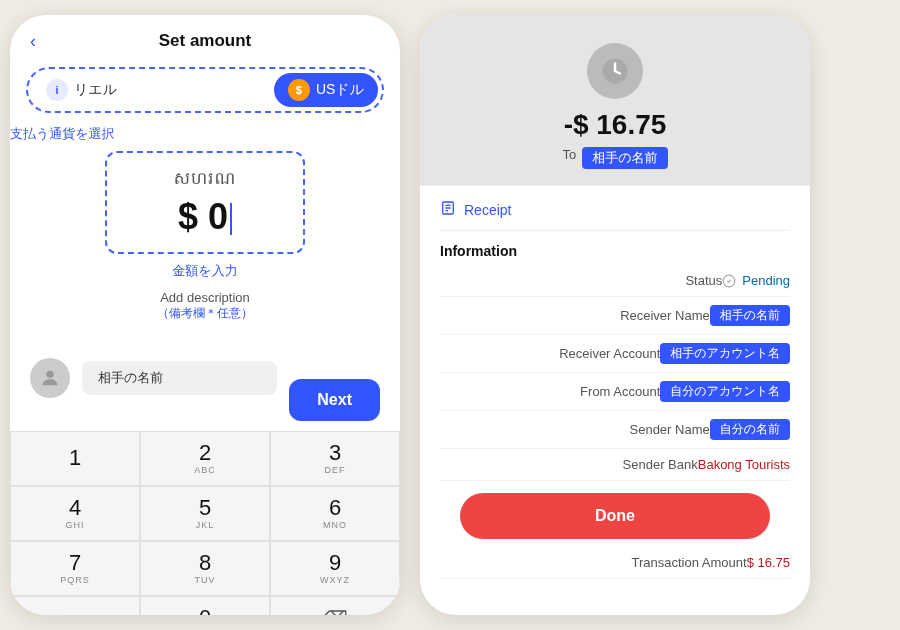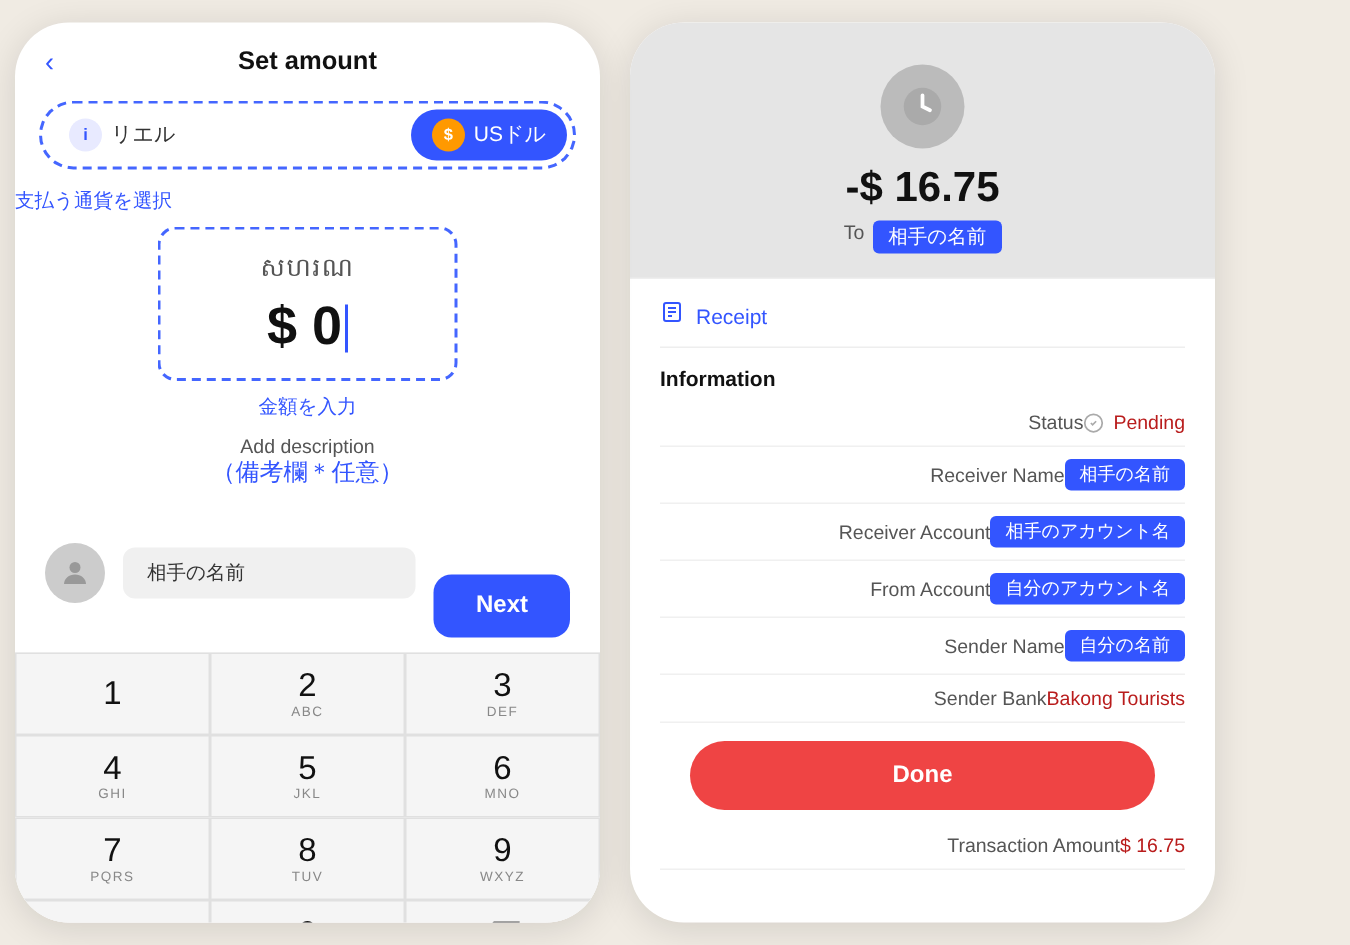--- a/index.html
+++ b/index.html
@@ -143,21 +143,21 @@
 
     
     .description {
       text-align: center;
       font-size: 13px;
       color: #555;
       margin-bottom: 12px;
     }
     .description span {
       color: #3355ff;
-      font-size: 16px;
+      font-size: 12px;
     }
 
     
     .action-row {
       display: flex;
       align-items: center;
       padding: 0 20px;
       gap: 12px;
       margin-bottom: 10px;
     }
@@ -312,21 +312,21 @@
     }
     .info-key { color: #555; }
     .info-val { color: #b91c1c; }
     .info-val-tag {
       background: #3355ff;
       color: #fff;
       padding: 2px 10px;
       border-radius: 4px;
       font-size: 12px;
     }
-    .info-val-pending { color: #b91c1c; }
+    .info-val-pending { color: #0369a1; }
     .done-btn {
       background: #ef4444;
       color: #fff;
       border: none;
       border-radius: 24px;
       width: calc(100% - 40px);
       margin: 12px 20px 8px;
       padding: 14px;
       font-size: 16px;
       font-weight: 600;

